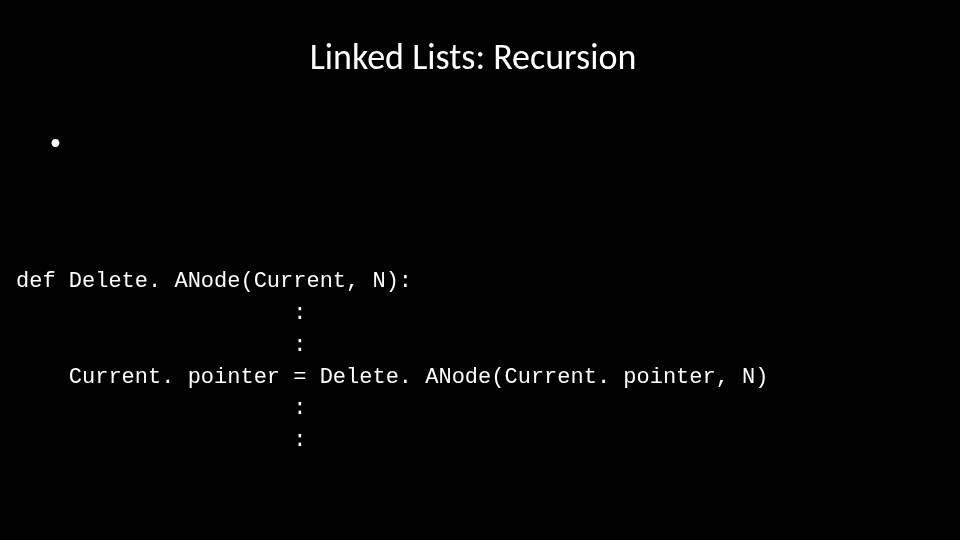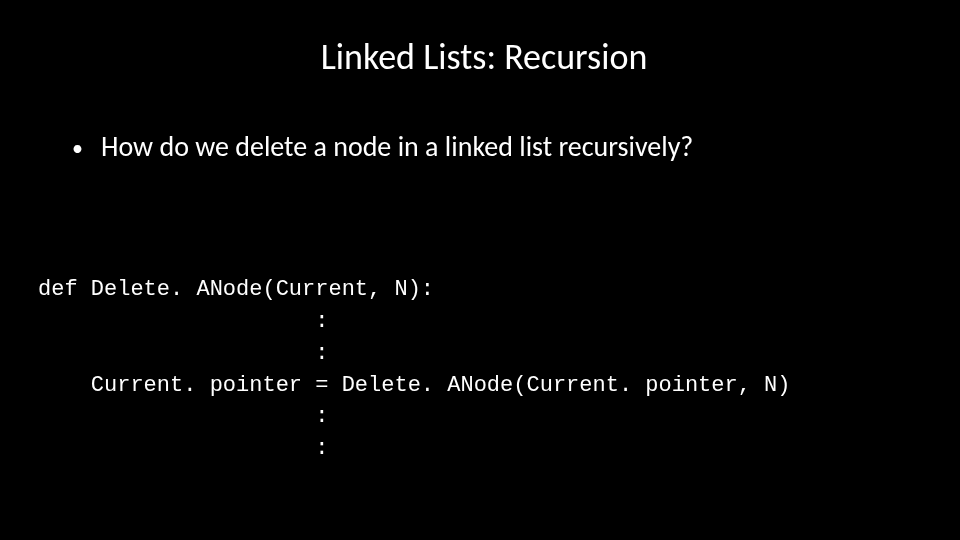--- a/index.html
+++ b/index.html
@@ -7,21 +7,21 @@
       width: 960px;
       height: 540px;
       background: #000;
       color: #fff;
       font-family: Calibri, Arial, sans-serif;
       overflow: hidden;
     }
     .slide {
       width: 100%;
       height: 100%;
-      padding: 30px 30px 30px 38px;
+      padding: 30px 30px 30px 16px;
     }
     .title {
       text-align: center;
       font-size: 36px;
       font-weight: 400;
       margin-top: 5px;
       margin-bottom: 50px;
     }
     .bullet-row {
       display: flex;
@@ -45,21 +45,20 @@
     }
   </style>
 </head>
 <body>
 
 <div class="slide">
   <h1 class="title">Linked Lists: Recursion</h1>
 
   <div class="bullet-row">
     <span class="bullet-dot">•</span>
-    <span class="bullet-text">How do we delete a node in a linked list recursively?</span>
   </div>
 
   <div class="code">
 <span>def Delete. ANode(Current, N):</span>
 <span>                     :</span>
 <span>                     :</span>
 <span>    Current. pointer = Delete. ANode(Current. pointer, N)</span>
 <span>                     :</span>
 <span>                     :</span>
   </div>

